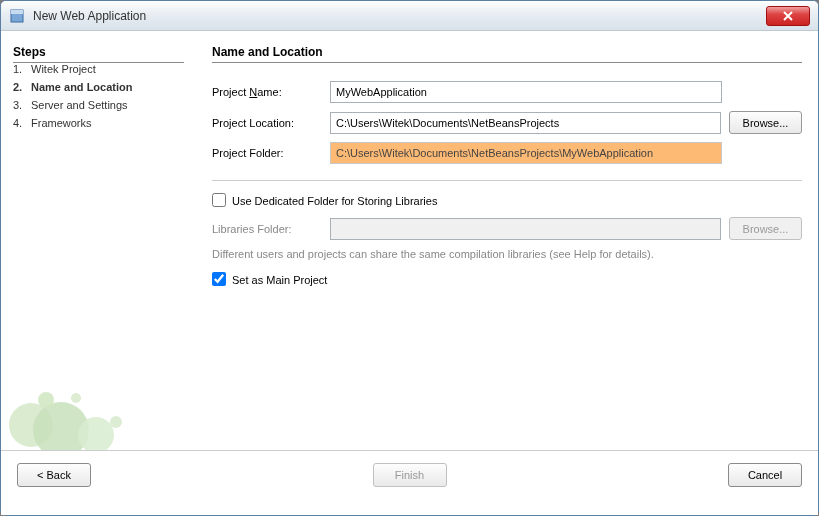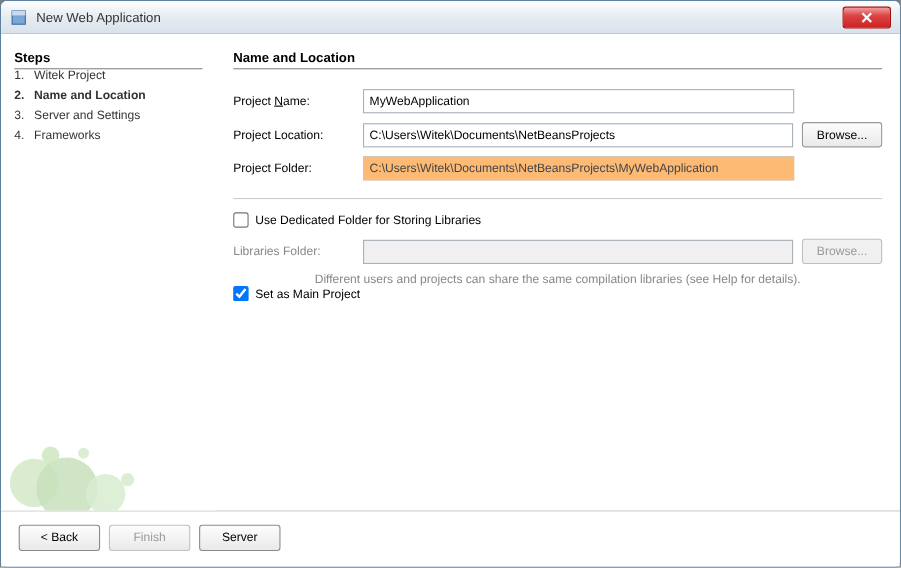--- a/index.html
+++ b/index.html
@@ -164,27 +164,28 @@
   width: 14px;
   height: 14px;
   margin-right: 6px;
 }
 .checkbox-row label {
   font-size: 11px;
 }
 .hint {
   font-size: 11px;
   color: #888;
-  text-align: center;
+  text-align: left;
+  margin-bottom: 12px;
 }
 .button-bar {
   border-top: 1px solid #ccc;
-  padding: 12px 16px 14px 16px;
-  display: flex;
-  justify-content: flex-start;
+  padding: 12px 16px 28px 16px;
+  display: flex;
+  justify-content: space-between;
   gap: 8px;
   background: #fff;
 }
 .btn {
   min-width: 74px;
   height: 24px;
   background: linear-gradient(to bottom, #fdfdfd, #e9e9e9);
   border: 1px solid #8a8a8a;
   border-radius: 3px;
   font-size: 11px;
@@ -295,15 +296,15 @@
         <label>Set as Main Project</label>
       </div>
 
       <div class="spacer"></div>
     </div>
   </div>
 
   <div class="button-bar">
     <button class="btn">&lt; Back</button>
     <button class="btn" disabled="">Finish</button>
-    <button class="btn">Server</button>
+    <button class="btn">Cancel</button>
   </div>
 </div>
 
 </body></html>

